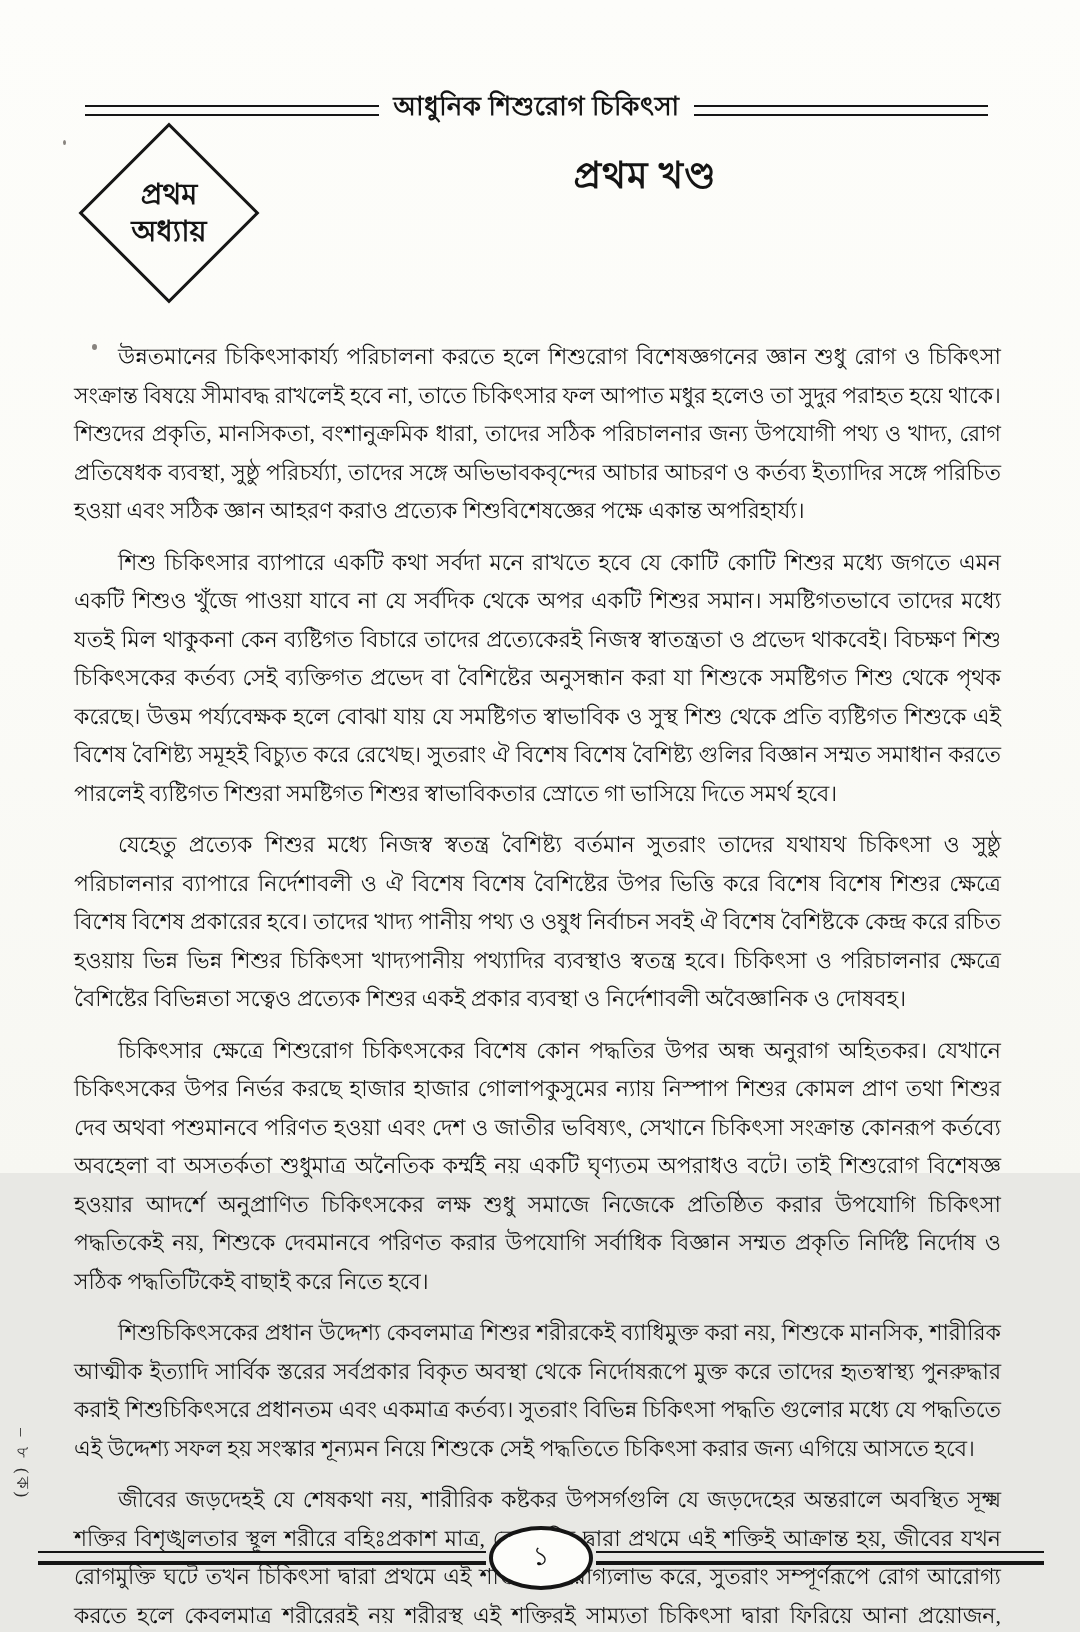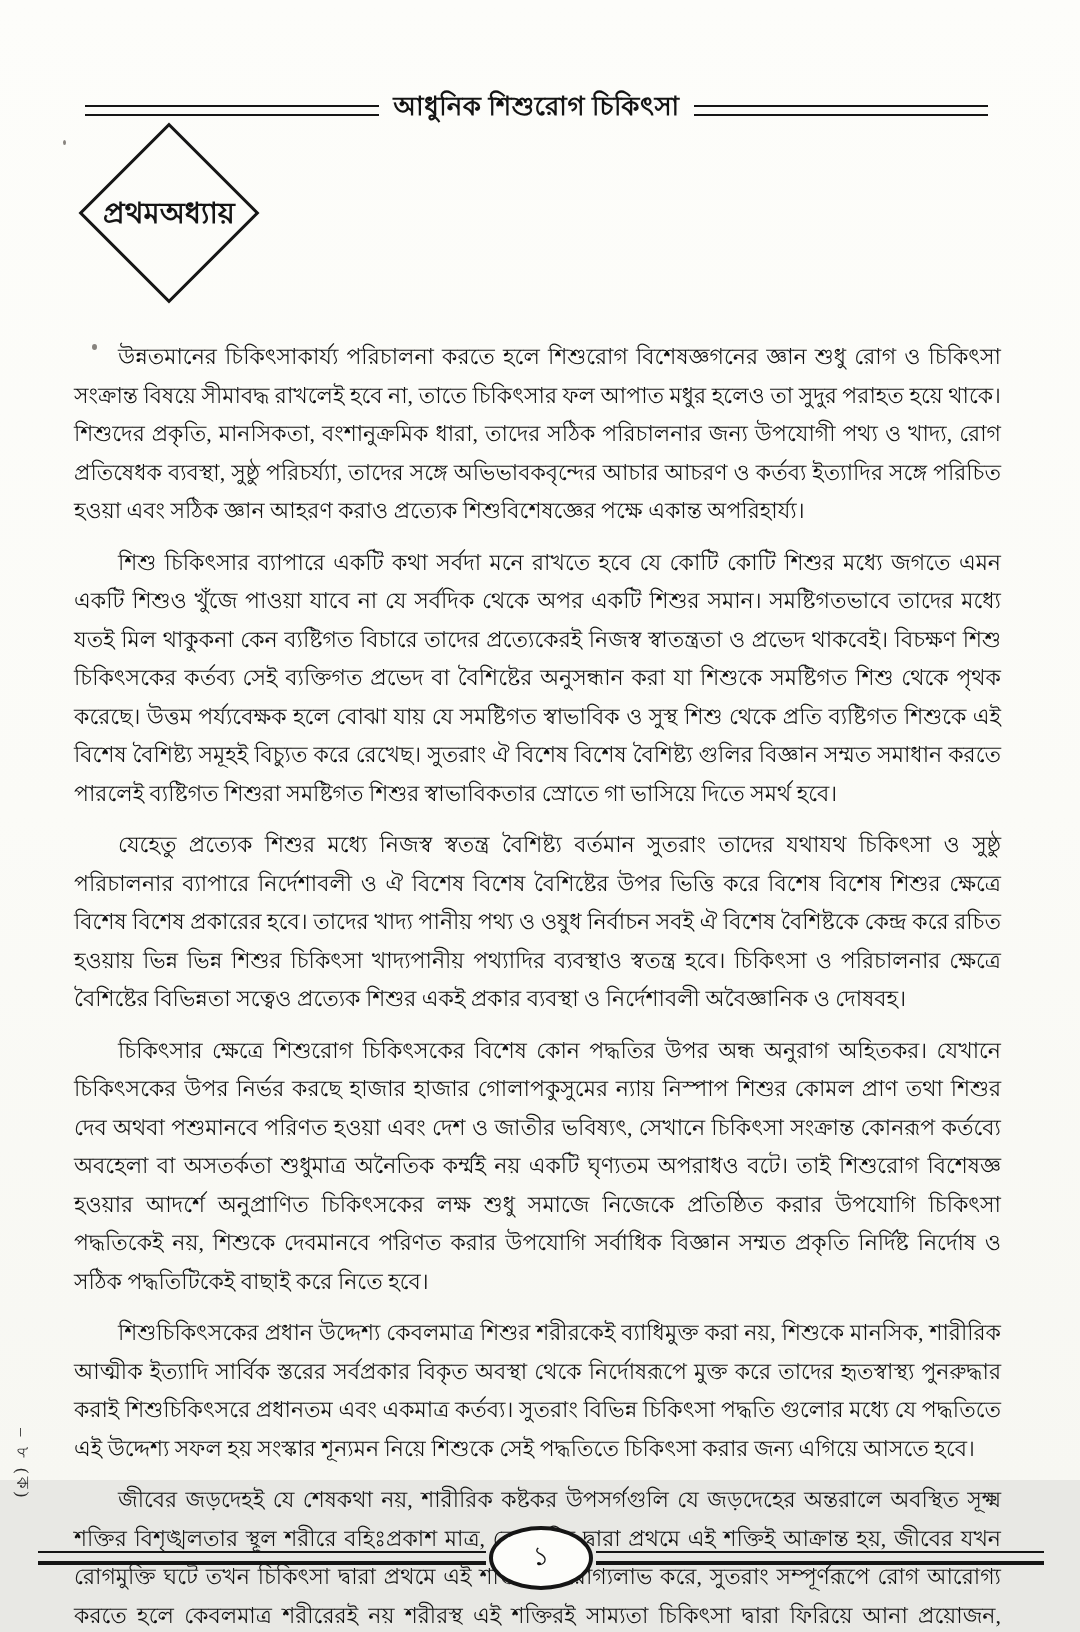--- a/index.html
+++ b/index.html
@@ -3,21 +3,21 @@
 <meta charset="utf-8">
 <style>
   html, body {
     margin: 0; padding: 0;
     width: 1080px; height: 1632px;
     overflow: hidden;
     background: #e8e8e4;
   }
   .page {
     position: relative;
-    width: 1080px; height: 1480px;
+    width: 1080px; height: 1173px;
     background: linear-gradient(180deg, #fdfdfa 0%, #fbfbf7 55%, #f7f7f2 100%);
     color: #141414;
     font-family: "Liberation Serif", "DejaVu Serif", serif;
   }
   
   .running-head {
     position: absolute; top: 86px; left: 85px; right: 92px;
     display: flex; align-items: center; gap: 14px;
   }
   .rule-double {
@@ -36,21 +36,21 @@
   }
   .chapter-diamond .shape {
     position: absolute; top: 50%; left: 50%;
     width: 122px; height: 122px;
     transform: translate(-50%, -50%) rotate(45deg);
     border: 3px solid #161616;
     background: transparent;
   }
   .chapter-diamond .label {
     position: absolute; inset: 0;
-    display: flex; flex-direction: row;
+    display: flex; flex-direction: column;
     align-items: center; justify-content: center;
     font-size: 29px; font-weight: bold; line-height: 37px;
     text-align: center;
   }
   
   .part-title {
     position: absolute; top: 146px; left: 280px; right: 70px;
     text-align: center;
     font-size: 37px; font-weight: bold; letter-spacing: 1px;
   }
@@ -127,20 +127,21 @@
   </div>
 
   <div class="chapter-diamond">
     <div class="shape"></div>
     <div class="label">
       <span>প্রথম</span>
       <span>অধ্যায়</span>
     </div>
   </div>
 
+  <div class="part-title">প্রথম খণ্ড</div>
 
 
   <div class="body-text">
     <p>উন্নতমানের চিকিৎসাকার্য্য পরিচালনা করতে হলে শিশুরোগ বিশেষজ্ঞগনের জ্ঞান শুধু রোগ ও চিকিৎসা সংক্রান্ত বিষয়ে সীমাবদ্ধ রাখলেই হবে না, তাতে চিকিৎসার ফল আপাত মধুর হলেও তা সুদুর পরাহত হয়ে থাকে। শিশুদের প্রকৃতি, মানসিকতা, বংশানুক্রমিক ধারা, তাদের সঠিক পরিচালনার জন্য উপযোগী পথ্য ও খাদ্য, রোগ প্রতিষেধক ব্যবস্থা, সুষ্ঠু পরিচর্য্যা, তাদের সঙ্গে অভিভাবকবৃন্দের আচার আচরণ ও কর্তব্য ইত্যাদির সঙ্গে পরিচিত হওয়া এবং সঠিক জ্ঞান আহরণ করাও প্রত্যেক শিশুবিশেষজ্ঞের পক্ষে একান্ত অপরিহার্য্য।</p>
     <p>শিশু চিকিৎসার ব্যাপারে একটি কথা সর্বদা মনে রাখতে হবে যে কোটি কোটি শিশুর মধ্যে জগতে এমন একটি শিশুও খুঁজে পাওয়া যাবে না যে সর্বদিক থেকে অপর একটি শিশুর সমান। সমষ্টিগতভাবে তাদের মধ্যে যতই মিল থাকুকনা কেন ব্যষ্টিগত বিচারে তাদের প্রত্যেকেরই নিজস্ব স্বাতন্ত্রতা ও প্রভেদ থাকবেই। বিচক্ষণ শিশু চিকিৎসকের কর্তব্য সেই ব্যক্তিগত প্রভেদ বা বৈশিষ্টের অনুসন্ধান করা যা শিশুকে সমষ্টিগত শিশু থেকে পৃথক করেছে। উত্তম পর্য্যবেক্ষক হলে বোঝা যায় যে সমষ্টিগত স্বাভাবিক ও সুস্থ শিশু থেকে প্রতি ব্যষ্টিগত শিশুকে এই বিশেষ বৈশিষ্ট্য সমূহই বিচ্যুত করে রেখেছ। সুতরাং ঐ বিশেষ বিশেষ বৈশিষ্ট্য গুলির বিজ্ঞান সম্মত সমাধান করতে পারলেই ব্যষ্টিগত শিশুরা সমষ্টিগত শিশুর স্বাভাবিকতার স্রোতে গা ভাসিয়ে দিতে সমর্থ হবে।</p>
     <p>যেহেতু প্রত্যেক শিশুর মধ্যে নিজস্ব স্বতন্ত্র বৈশিষ্ট্য বর্তমান সুতরাং তাদের যথাযথ চিকিৎসা ও সুষ্ঠু পরিচালনার ব্যাপারে নির্দেশাবলী ও ঐ বিশেষ বিশেষ বৈশিষ্টের উপর ভিত্তি করে বিশেষ বিশেষ শিশুর ক্ষেত্রে বিশেষ বিশেষ প্রকারের হবে। তাদের খাদ্য পানীয় পথ্য ও ওষুধ নির্বাচন সবই ঐ বিশেষ বৈশিষ্টকে কেন্দ্র করে রচিত হওয়ায় ভিন্ন ভিন্ন শিশুর চিকিৎসা খাদ্যপানীয় পথ্যাদির ব্যবস্থাও স্বতন্ত্র হবে। চিকিৎসা ও পরিচালনার ক্ষেত্রে বৈশিষ্টের বিভিন্নতা সত্বেও প্রত্যেক শিশুর একই প্রকার ব্যবস্থা ও নির্দেশাবলী অবৈজ্ঞানিক ও দোষবহ।</p>
     <p>চিকিৎসার ক্ষেত্রে শিশুরোগ চিকিৎসকের বিশেষ কোন পদ্ধতির উপর অন্ধ অনুরাগ অহিতকর। যেখানে চিকিৎসকের উপর নির্ভর করছে হাজার হাজার গোলাপকুসুমের ন্যায় নিস্পাপ শিশুর কোমল প্রাণ তথা শিশুর দেব অথবা পশুমানবে পরিণত হওয়া এবং দেশ ও জাতীর ভবিষ্যৎ, সেখানে চিকিৎসা সংক্রান্ত কোনরূপ কর্তব্যে অবহেলা বা অসতর্কতা শুধুমাত্র অনৈতিক কর্ম্মই নয় একটি ঘৃণ্যতম অপরাধও বটে। তাই শিশুরোগ বিশেষজ্ঞ হওয়ার আদর্শে অনুপ্রাণিত চিকিৎসকের লক্ষ শুধু সমাজে নিজেকে প্রতিষ্ঠিত করার উপযোগি চিকিৎসা পদ্ধতিকেই নয়, শিশুকে দেবমানবে পরিণত করার উপযোগি সর্বাধিক বিজ্ঞান সম্মত প্রকৃতি নির্দিষ্ট নির্দোষ ও সঠিক পদ্ধতিটিকেই বাছাই করে নিতে হবে।</p>
     <p>শিশুচিকিৎসকের প্রধান উদ্দেশ্য কেবলমাত্র শিশুর শরীরকেই ব্যাধিমুক্ত করা নয়, শিশুকে মানসিক, শারীরিক আত্মীক ইত্যাদি সার্বিক স্তরের সর্বপ্রকার বিকৃত অবস্থা থেকে নির্দোষরূপে মুক্ত করে তাদের হৃতস্বাস্থ্য পুনরুদ্ধার করাই শিশুচিকিৎসরে প্রধানতম এবং একমাত্র কর্তব্য। সুতরাং বিভিন্ন চিকিৎসা পদ্ধতি গুলোর মধ্যে যে পদ্ধতিতে এই উদ্দেশ্য সফল হয় সংস্কার শূন্যমন নিয়ে শিশুকে সেই পদ্ধতিতে চিকিৎসা করার জন্য এগিয়ে আসতে হবে।</p>
     <p>জীবের জড়দেহই যে শেষকথা নয়, শারীরিক কষ্টকর উপসর্গগুলি যে জড়দেহের অন্তরালে অবস্থিত সূক্ষ্ম শক্তির বিশৃঙ্খলতার স্থূল শরীরে বহিঃপ্রকাশ মাত্র, রোগশক্তি দ্বারা প্রথমে এই শক্তিই আক্রান্ত হয়, জীবের যখন রোগমুক্তি ঘটে তখন চিকিৎসা দ্বারা প্রথমে এই শক্তিই আরোগ্যলাভ করে, সুতরাং সম্পূর্ণরূপে রোগ আরোগ্য করতে হলে কেবলমাত্র শরীরেরই নয় শরীরস্থ এই শক্তিরই সাম্যতা চিকিৎসা দ্বারা ফিরিয়ে আনা প্রয়োজন, প্রকৃতির রোগ আরোগ্যর এই সমস্ত সূক্ষ্মাতিসূক্ষ্ম তত্ত্ব সমূহ বিভিন্ন প্রকার</p>
   </div>

